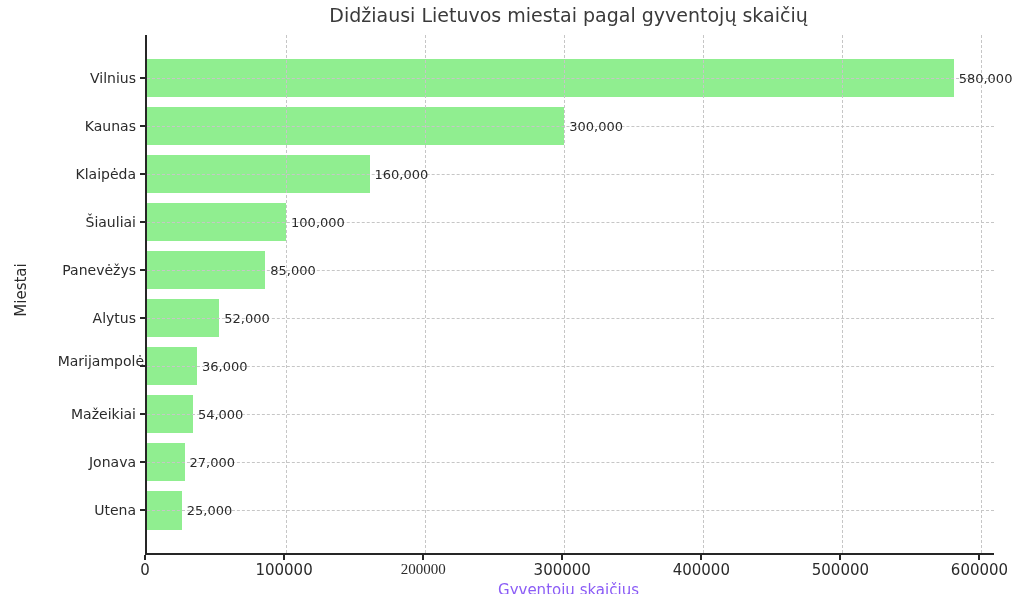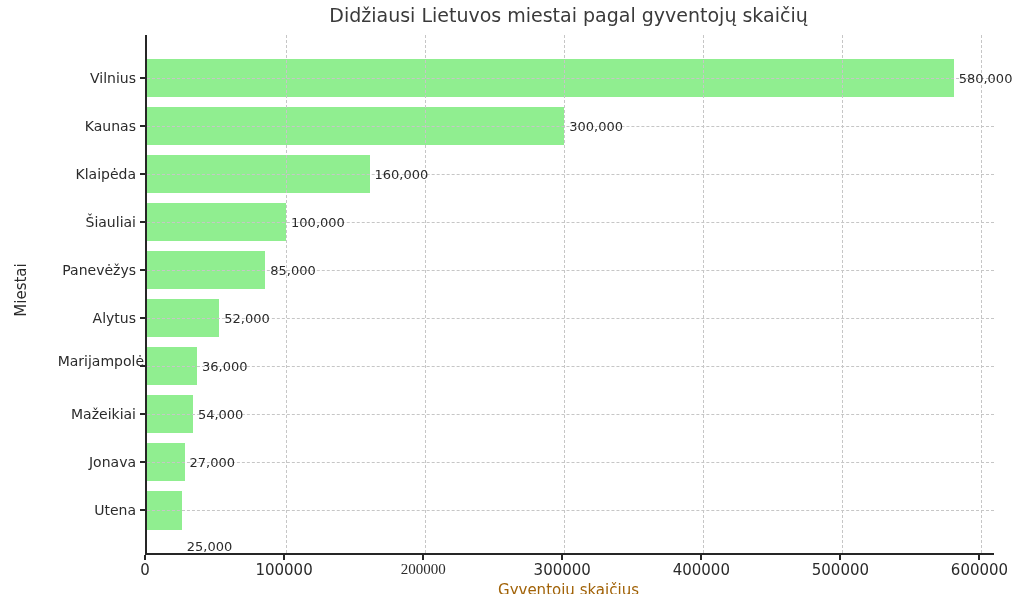--- a/index.html
+++ b/index.html
@@ -90,21 +90,21 @@
     color: #2b2b2b;
     white-space: nowrap;
   }
   .xlabel {
     position: absolute;
     top: 581px;
     left: 145px;
     width: 847px;
     text-align: center;
     font-size: 15px;
-    color: #a16207;
+    color: #8b5cf6;
   }
   .ylabel {
     position: absolute;
     left: 21px;
     top: 290px;
     transform: translate(-50%, -50%) rotate(-90deg);
     font-size: 15px;
     color: #2b2b2b;
     white-space: nowrap;
   }
@@ -144,21 +144,21 @@
       <div class="hgrid" style="top: 331.1px; border-top-color: rgb(198, 198, 198);"></div>
       <div class="valuelabel" style="left: 55.069px; top: 331.1px; color: rgb(43, 43, 43);">36,000</div>
       <div class="bar" style="top: 359.9px; height: 38.5px; width: 45.8966px; background: rgb(144, 238, 144);"></div>
       <div class="hgrid" style="top: 379.15px; border-top-color: rgb(198, 198, 198);"></div>
       <div class="valuelabel" style="left: 50.8966px; top: 379.15px; color: rgb(43, 43, 43);">54,000</div>
       <div class="bar" style="top: 407.95px; height: 38.5px; width: 37.5517px; background: rgb(144, 238, 144);"></div>
       <div class="hgrid" style="top: 427.2px; border-top-color: rgb(198, 198, 198);"></div>
       <div class="valuelabel" style="left: 42.5517px; top: 427.2px; color: rgb(43, 43, 43);">27,000</div>
       <div class="bar" style="top: 456px; height: 38.5px; width: 34.7701px; background: rgb(144, 238, 144);"></div>
       <div class="hgrid" style="top: 475.25px; border-top-color: rgb(198, 198, 198);"></div>
-      <div class="valuelabel" style="left: 39.7701px; top: 475.25px; color: rgb(43, 43, 43); margin-top: 36px;">25,000</div>
+      <div class="valuelabel" style="left: 39.7701px; top: 475.25px; color: rgb(43, 43, 43);">25,000</div>
     </div>
   <div class="xlabel">Gyventojų skaičius</div>
 <div class="xtick" style="left: 145px; top: 555px; background: rgb(38, 38, 38);"></div>
     <div class="xticklabel" style="left: 145px; top: 561px; color: rgb(43, 43, 43);">0</div>
     <div class="xtick" style="left: 284.08px; top: 555px; background: rgb(38, 38, 38);"></div>
     <div class="xticklabel" style="left: 284.08px; top: 561px; color: rgb(43, 43, 43); text-align: right;">100000</div>
     <div class="xtick" style="left: 423.161px; top: 555px; background: rgb(38, 38, 38);"></div>
     <div class="xticklabel" style="left: 423.161px; top: 561px; color: rgb(43, 43, 43); font-family: Liberation Serif, serif;">200000</div>
     <div class="xtick" style="left: 562.241px; top: 555px; background: rgb(38, 38, 38);"></div>
     <div class="xticklabel" style="left: 562.241px; top: 561px; color: rgb(43, 43, 43); text-align: center;">300000</div>

